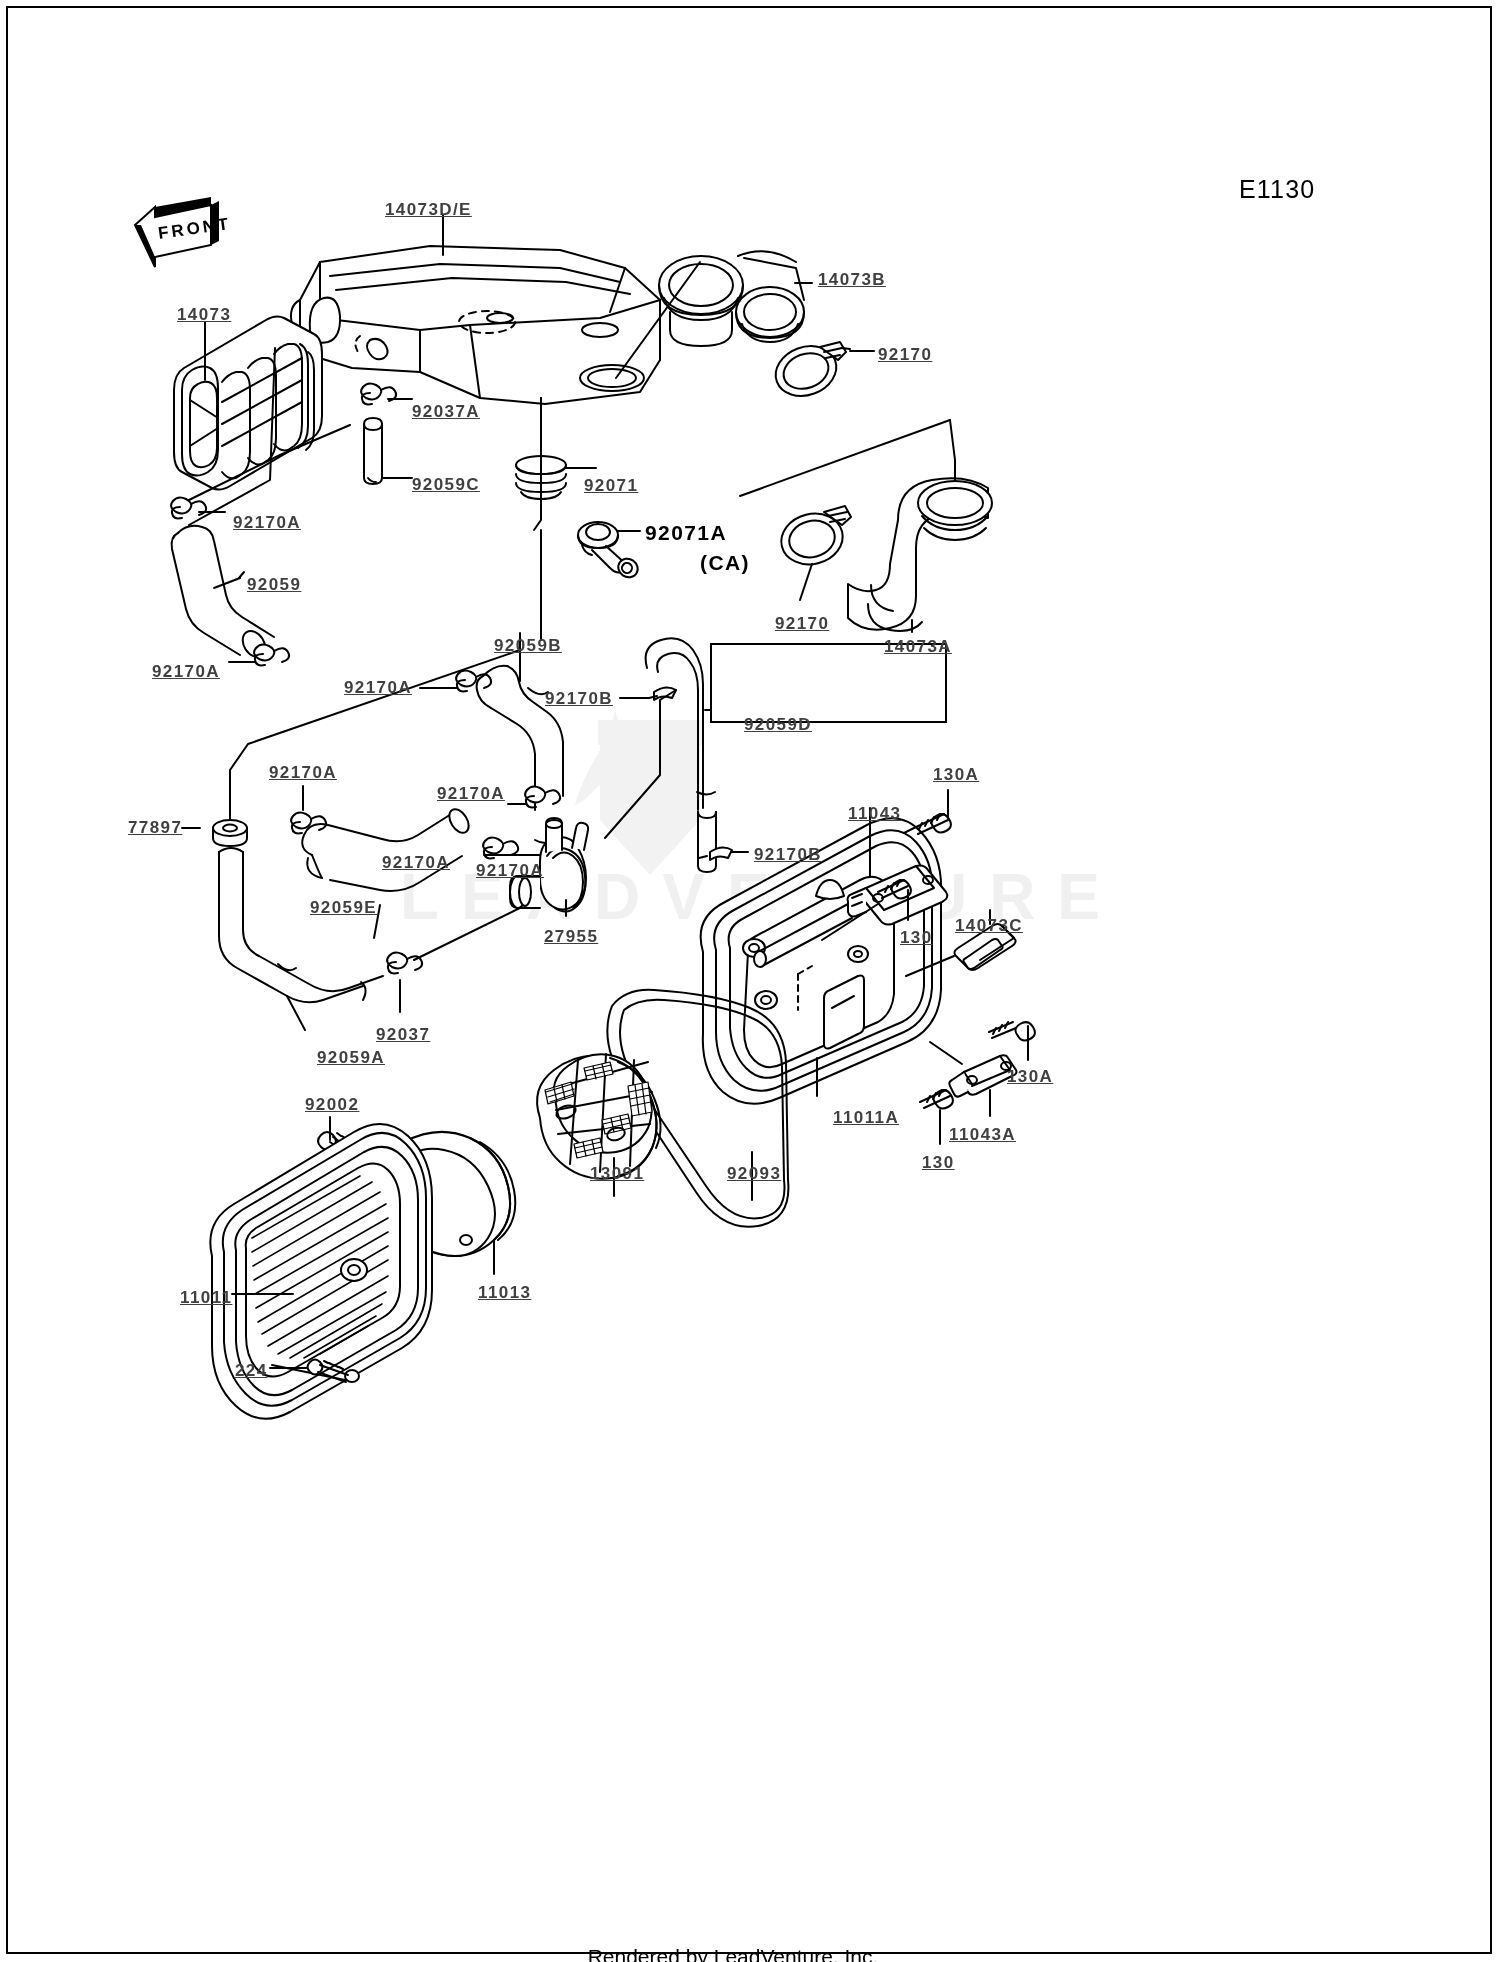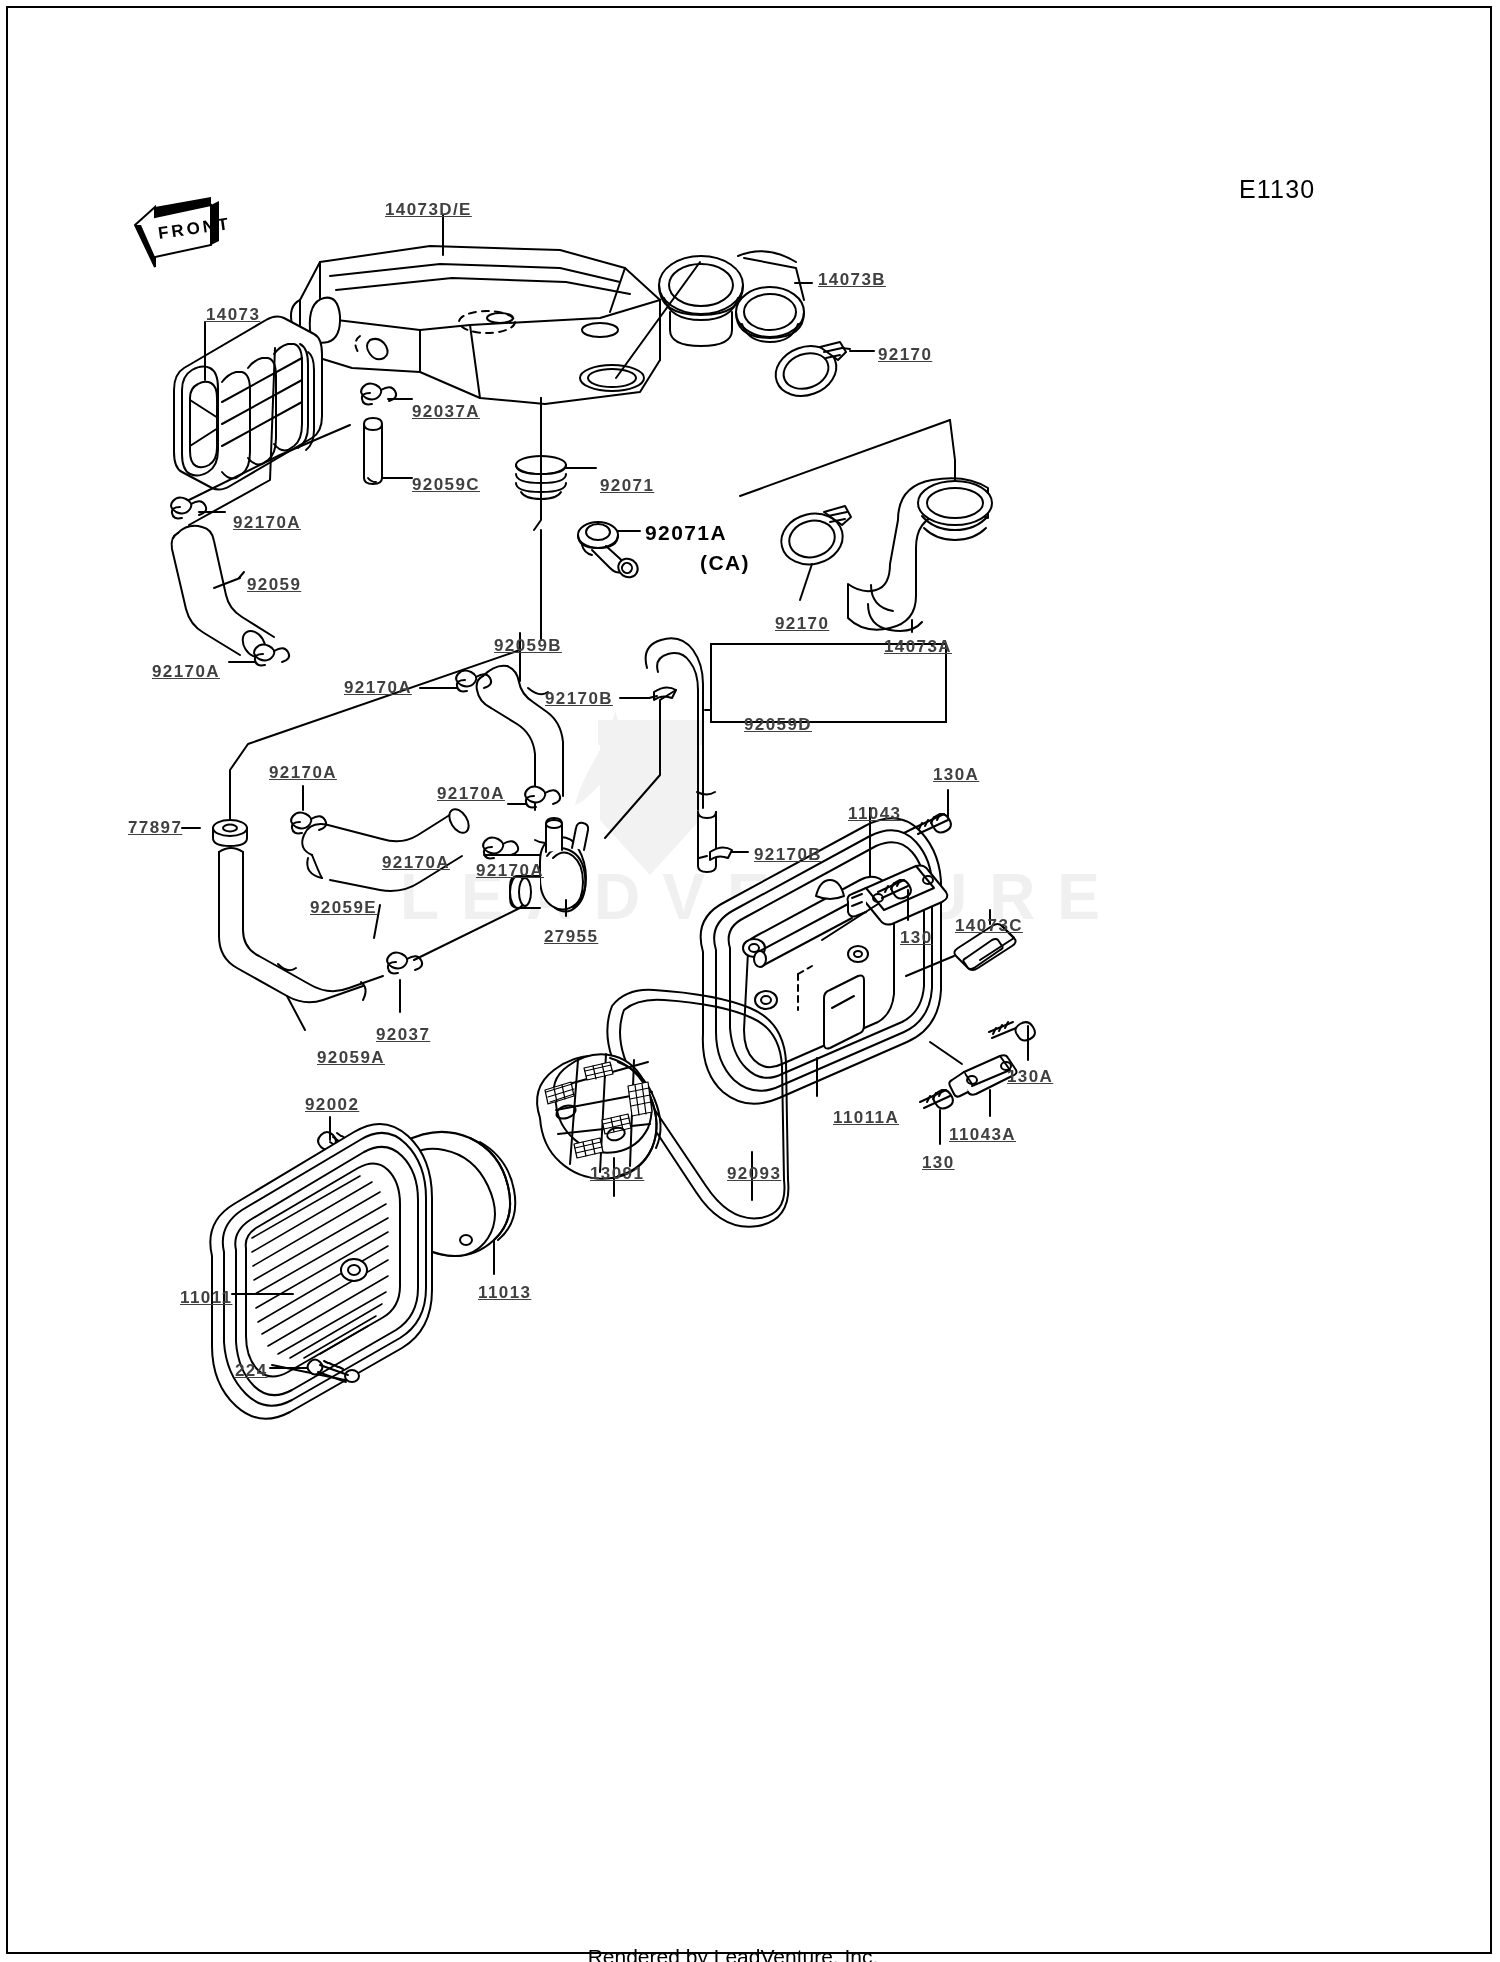--- a/index.html
+++ b/index.html
@@ -647,25 +647,25 @@
 
     </g>
   </svg>
 
   <div id="ca-box"></div>
 
   <div class="code" style="left:1239px; top:175px;">E1130</div>
 
   <div class="lbl" style="left:385px;  top:200px;">14073D/E</div>
   <div class="lbl" style="left:818px;  top:270px;">14073B</div>
-  <div class="lbl" style="left:177px;  top:305px;margin-left:29px;">14073</div>
+  <div class="lbl" style="left:177px;  top:305px;">14073</div>
   <div class="lbl" style="left:878px;  top:345px;">92170</div>
   <div class="lbl" style="left:412px;  top:402px;">92037A</div>
   <div class="lbl" style="left:412px;  top:475px;">92059C</div>
-  <div class="lbl" style="left:600px;  top:476px;">92071</div>
+  <div class="lbl" style="left:584px;  top:476px;">92071</div>
   <div class="ca-lbl" style="left:645px; top:521px;">92071A</div>
   <div class="ca-lbl" style="left:700px; top:551px;">(CA)</div>
   <div class="lbl" style="left:233px;  top:513px;">92170A</div>
   <div class="lbl" style="left:247px;  top:575px;">92059</div>
   <div class="lbl" style="left:152px;  top:662px;">92170A</div>
   <div class="lbl" style="left:775px;  top:614px;">92170</div>
   <div class="lbl" style="left:884px;  top:637px;">14073A</div>
   <div class="lbl" style="left:494px;  top:636px;text-align:center;">92059B</div>
   <div class="lbl" style="left:344px;  top:678px;">92170A</div>
   <div class="lbl" style="left:545px;  top:689px;">92170B</div>

